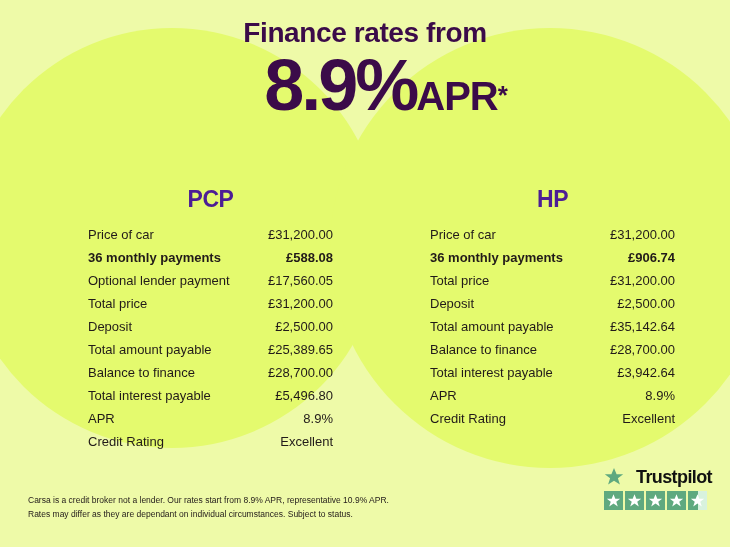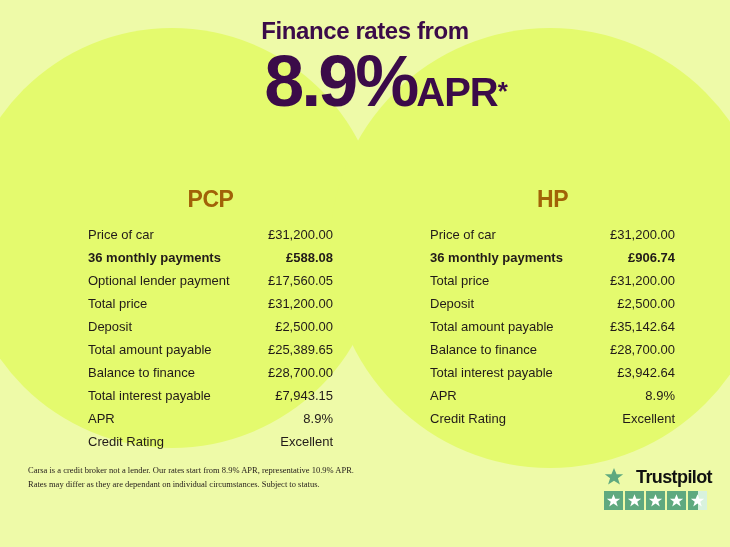--- a/index.html
+++ b/index.html
@@ -29,21 +29,21 @@
   
   #headline-block {
     position: absolute;
     left: 0;
     top: 18px;
     width: 730px;
     text-align: center;
     z-index: 4;
   }
   #headline-title {
-    font-size: 24px;
+    font-size: 28px;
     font-weight: 700;
     color: #3b0b49;
     letter-spacing: -0.4px;
     line-height: 1.05;
   }
   #headline-rate-row {
     margin-top: 2px;
     white-space: nowrap;
     line-height: 1;
     display: block;
@@ -76,21 +76,21 @@
     z-index: 4;
     top: 186px;
   }
   #plan-pcp { left: 88px;  width: 245px; }
   #plan-hp  { left: 418px; width: 245px; margin-left: 12px; }
 
   .plan-title {
     text-align: center;
     font-size: 23px;
     font-weight: 700;
-    color: #a16207;
+    color: #4c1d95;
     letter-spacing: -0.5px;
     margin: 0 0 14px 0;
   }
   .plan-rows { display: block; }
   .plan-row {
     display: flex;
     justify-content: space-between;
     align-items: baseline;
     height: 23px;
     color: #211a19;
@@ -98,27 +98,26 @@
   }
   .plan-row.is-bold .row-label,
   .plan-row.is-bold .row-value { font-weight: 700; }
   .row-label { white-space: nowrap; }
   .row-value { white-space: nowrap; text-align: right; }
 
   
   #disclaimer {
     position: absolute;
     left: 28px;
-    top: 463px;
+    top: 493px;
     width: 420px;
     z-index: 5;
     font-size: 8.5px;
     line-height: 14px;
     color: #211a19;
-    font-family: Liberation Serif, serif;
   }
   #disclaimer .line { display: block; white-space: nowrap; }
 
   
   #trustpilot {
     position: absolute;
     left: 604px;
     top: 466px;
     z-index: 5;
   }
@@ -200,21 +199,21 @@
         <div class="plan-row">
           <span class="row-label">Total amount payable</span>
           <span class="row-value">£25,389.65</span>
         </div>
         <div class="plan-row">
           <span class="row-label">Balance to finance</span>
           <span class="row-value">£28,700.00</span>
         </div>
         <div class="plan-row">
           <span class="row-label">Total interest payable</span>
-          <span class="row-value">£7,943.15</span>
+          <span class="row-value">£5,496.80</span>
         </div>
         <div class="plan-row">
           <span class="row-label">APR</span>
           <span class="row-value">8.9%</span>
         </div>
         <div class="plan-row">
           <span class="row-label">Credit Rating</span>
           <span class="row-value">Excellent</span>
         </div>
       </div>

